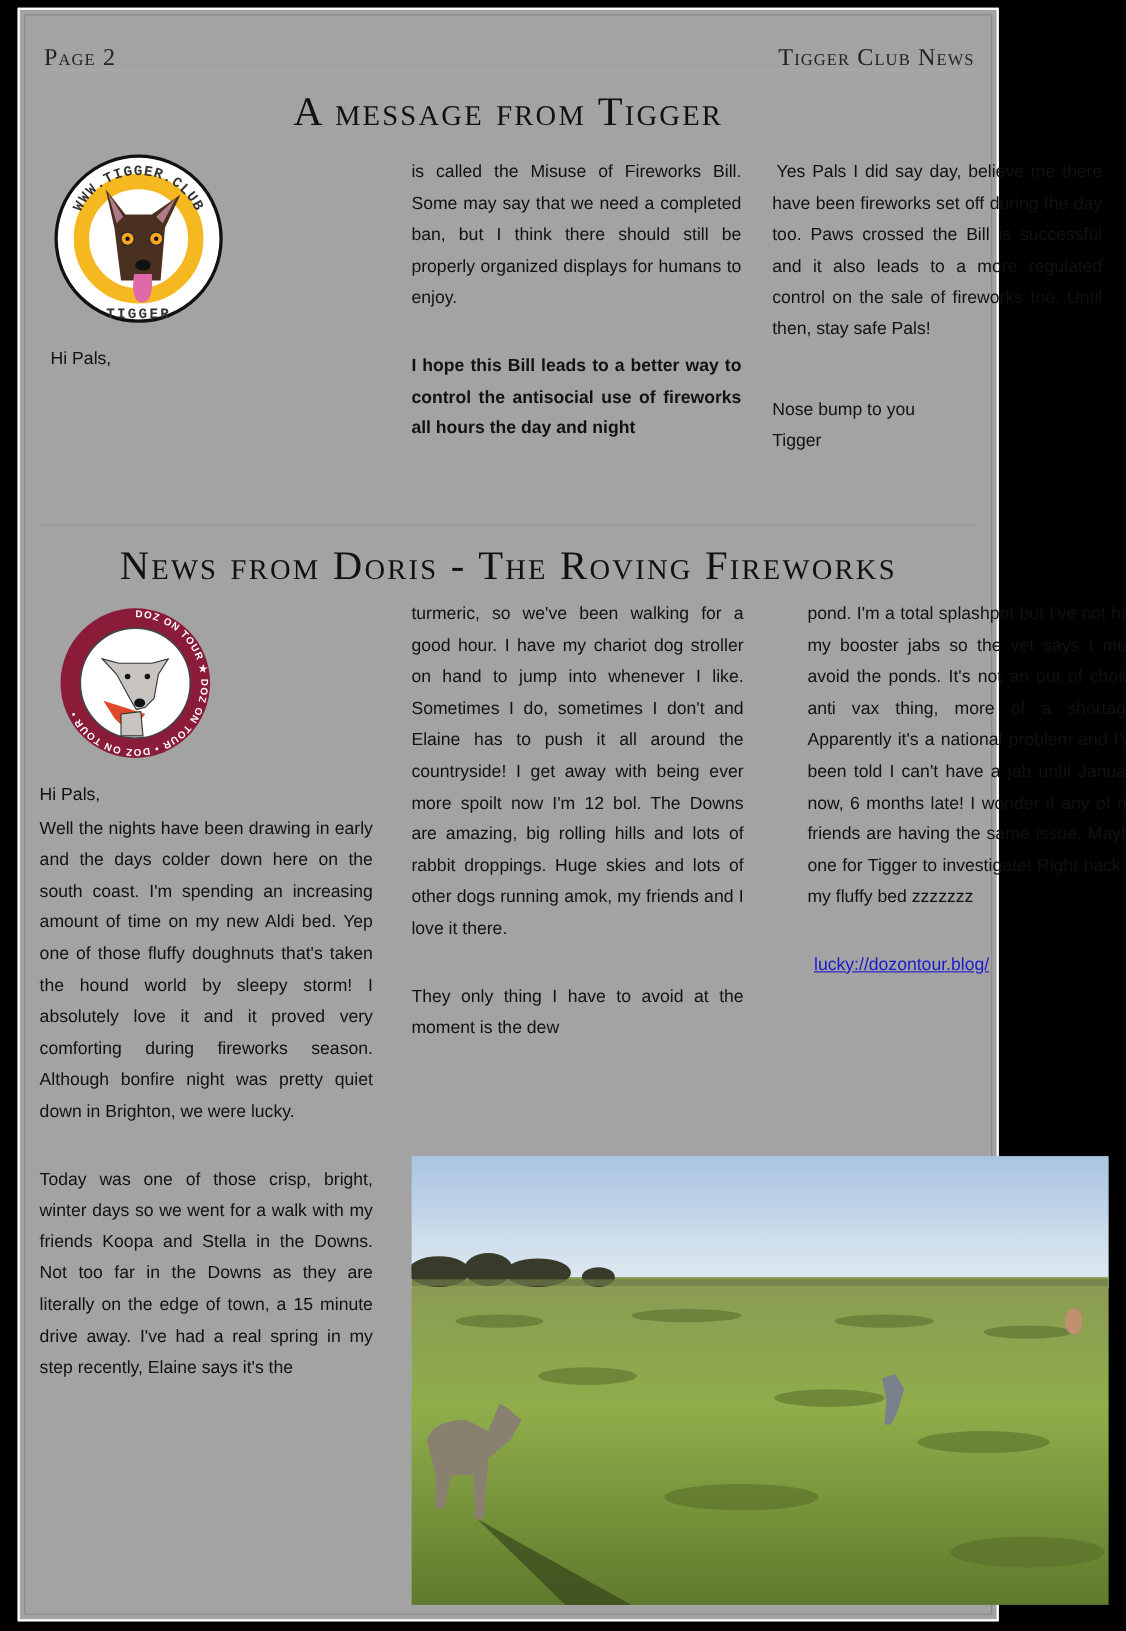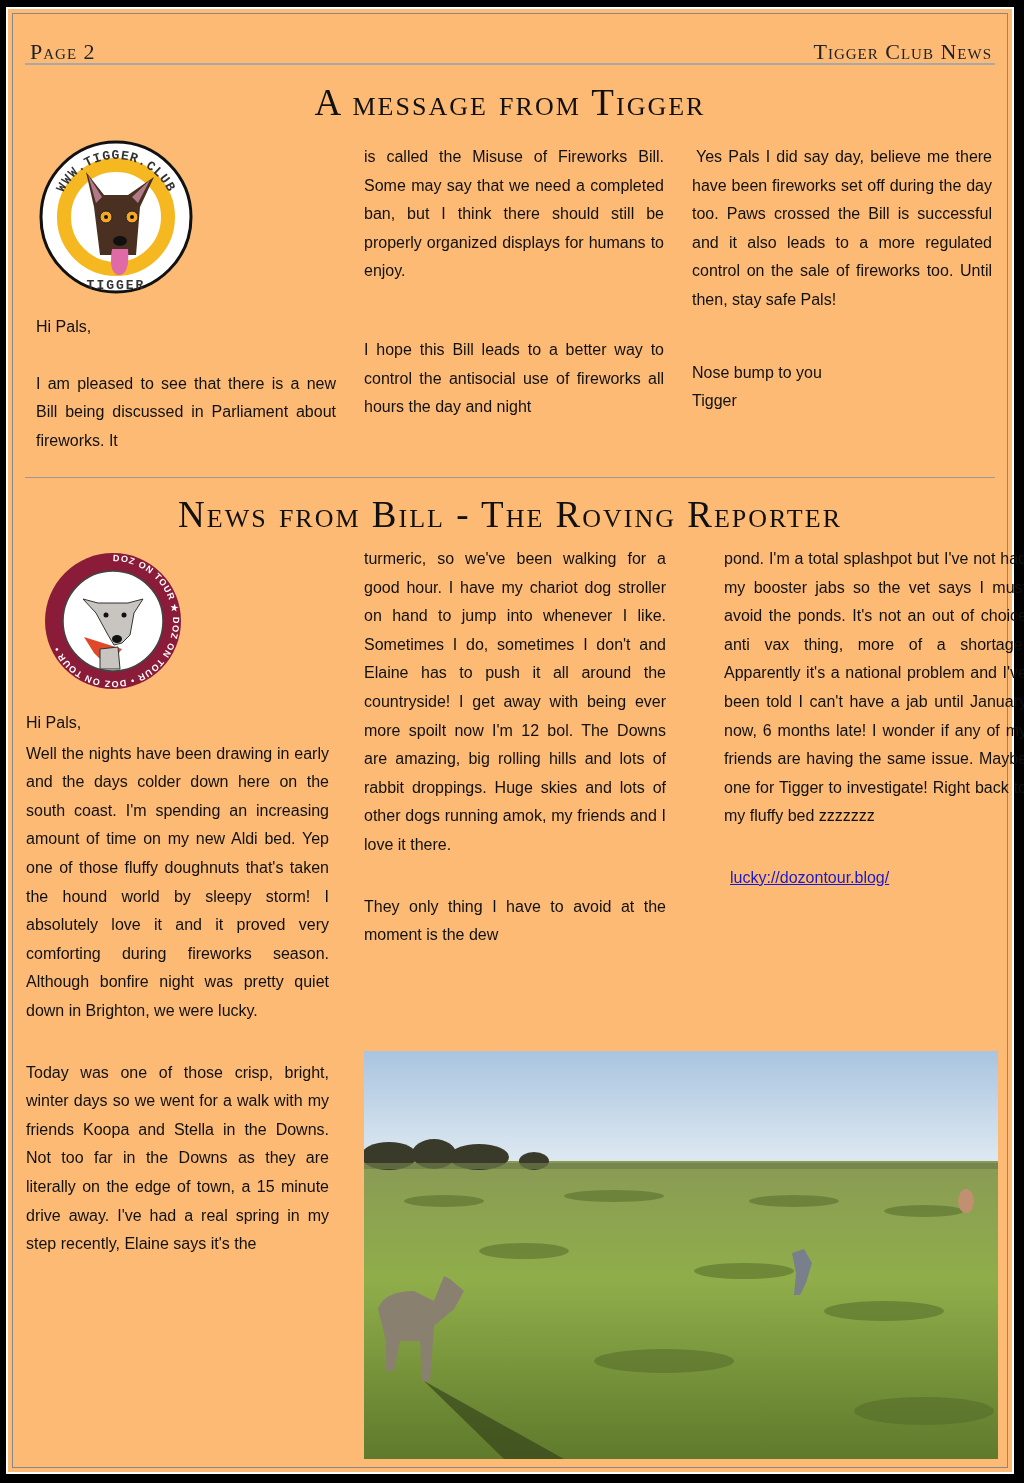--- a/index.html
+++ b/index.html
@@ -1,17 +1,17 @@
 <!DOCTYPE html>
 <html><head>
 <meta charset="utf-8">
 <style>
   html, body { margin:0; padding:0; }
   body { width:1024px; height:1483px; background:#000; position:relative; overflow:hidden; font-family:"Liberation Sans", sans-serif; }
-  .page { position:absolute; left:6px; top:7px; width:1008px; height:1467px; background:#fdba74; border:2px solid #fff; box-sizing:border-box; }
+  .page { position:absolute; left:16px; top:7px; width:892px; height:1467px; background:#a3a3a3; border:2px solid #fff; box-sizing:border-box; }
   .inner-frame { position:absolute; left:4px; top:4px; right:4px; bottom:4px; border:1px solid #888; }
   .hdr { position:absolute; top:30px; font-family:"Liberation Serif", serif; font-variant:small-caps; font-size:22px; color:#222; letter-spacing:1px; }
   .hdr.left { left:22px; }
   .hdr.right { right:20px; }
   .hrule { position:absolute; left:17px; right:17px; height:2px; background:#a8a8a8; }
   .title { position:absolute; left:0; right:0; text-align:center; font-family:"Liberation Serif", serif; font-variant:small-caps; font-size:37px; color:#111; letter-spacing:2px; font-weight:normal; }
   .col { position:absolute; font-family:"Liberation Sans", sans-serif; font-size:16px; line-height:28.6px; color:#111; text-align:justify; }
   .col p { margin:0; }
   .col p.gap { margin-top:28px; }
   .logo { position:absolute; }
@@ -50,37 +50,36 @@
       <circle cx="96" cy="80" r="6" fill="#f6a620" stroke="#222" stroke-width="1"></circle>
       <circle cx="70" cy="80" r="2" fill="#111"></circle>
       <circle cx="96" cy="80" r="2" fill="#111"></circle>
       <ellipse cx="84" cy="104" rx="7" ry="5" fill="#111"></ellipse>
       <path d="M76 112 Q72 138 84 138 Q94 136 92 112 Z" fill="#e06aa8"></path>
     </g>
   </svg>
 
   <div class="col" style="left:28px; top:304px; width:300px;">
     <p>Hi Pals,</p>
-    <p class="gap">I am pleased to see that there is a new Bill being discussed in Parliament about fireworks. It</p>
   </div>
 
   <div class="col" style="left:356px; top:134px; width:300px;">
     <p>is called the Misuse of Fireworks Bill. Some may say that we need a completed ban, but I think there should still be properly organized displays for humans to enjoy.</p>
-    <p class="gap" style="margin-top:50px;">I hope this Bill leads to a better way to control the antisocial use of fireworks all hours the day and night</p>
+    <p class="gap" style="margin-top:33px;font-weight:bold;">I hope this Bill leads to a better way to control the antisocial use of fireworks all hours the day and night</p>
   </div>
 
   <div class="col" style="left:684px; top:134px; width:300px;">
     <p style="text-indent:4px;">Yes Pals I did say day, believe me there have been fireworks set off during the day too. Paws crossed the Bill is successful and it also leads to a more regulated control on the sale of fireworks too. Until then, stay safe Pals!</p>
     <p class="gap" style="margin-top:44px;">Nose bump to you</p>
     <p>Tigger</p>
   </div>
 
   <div class="hrule" style="top:468px; height:1px; background:#999;"></div>
 
-  <h1 class="title" style="top:484px; margin:0;">News from Bill - The Roving Reporter</h1>
+  <h1 class="title" style="top:484px; margin:0;">News from Doris - The Roving Fireworks</h1>
 
   <svg class="logo" style="left:30px; top:542px;" width="150" height="140" viewBox="0 0 150 140">
     <defs>
       <path id="dozArc" d="M 75 10 A 60 60 0 1 1 74.9 10"></path>
     </defs>
     <circle cx="75" cy="70" r="68" fill="#8a1c3a"></circle>
     <circle cx="75" cy="70" r="50" fill="#fff" stroke="#444" stroke-width="1.5"></circle>
     <text font-family="Liberation Sans, sans-serif" font-size="9" font-weight="bold" fill="#fff" letter-spacing="1">
       <textPath href="#dozArc" transform="translate(0,0)">DOZ ON TOUR ★ DOZ ON TOUR • DOZ ON TOUR •</textPath>
     </text>

